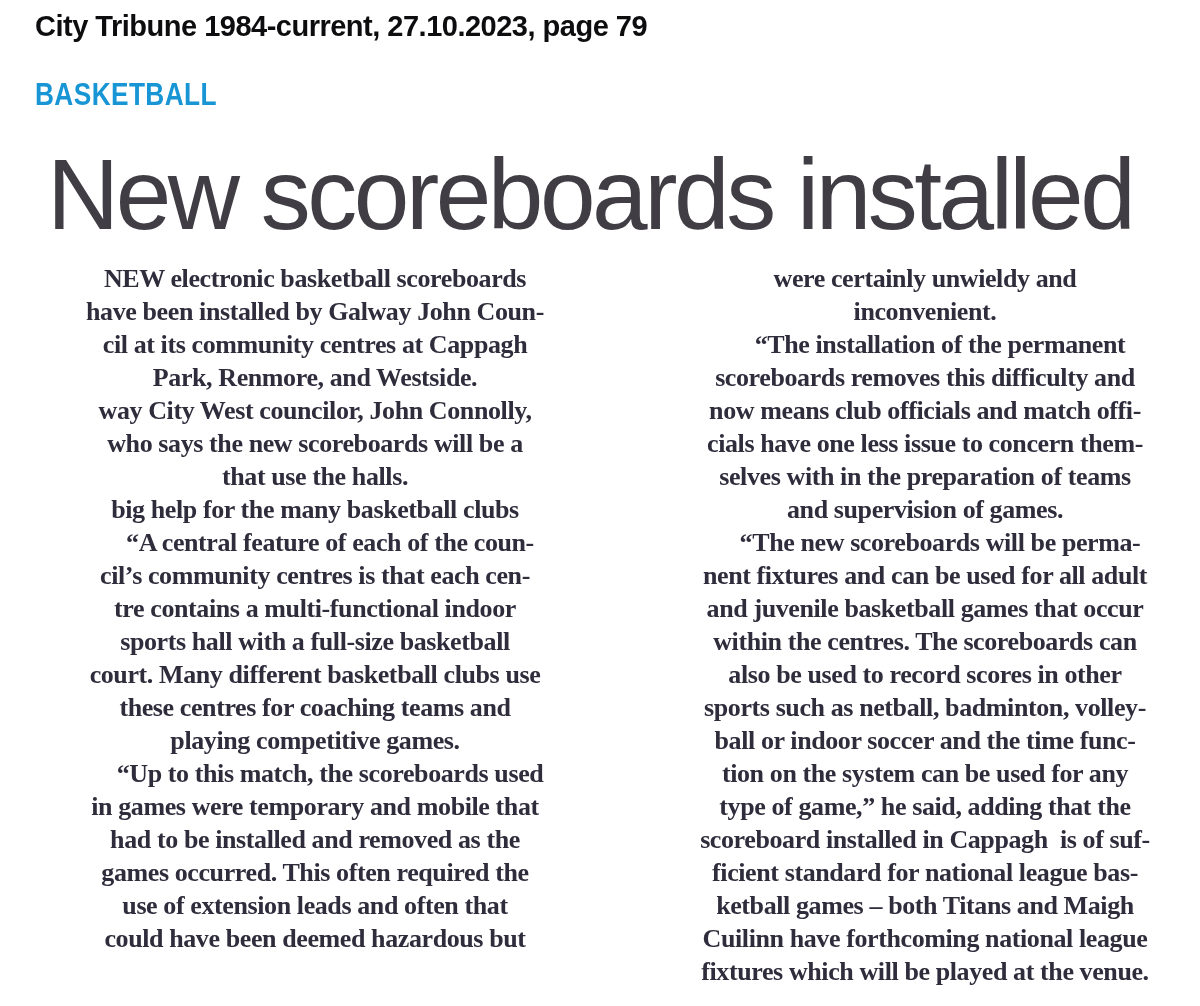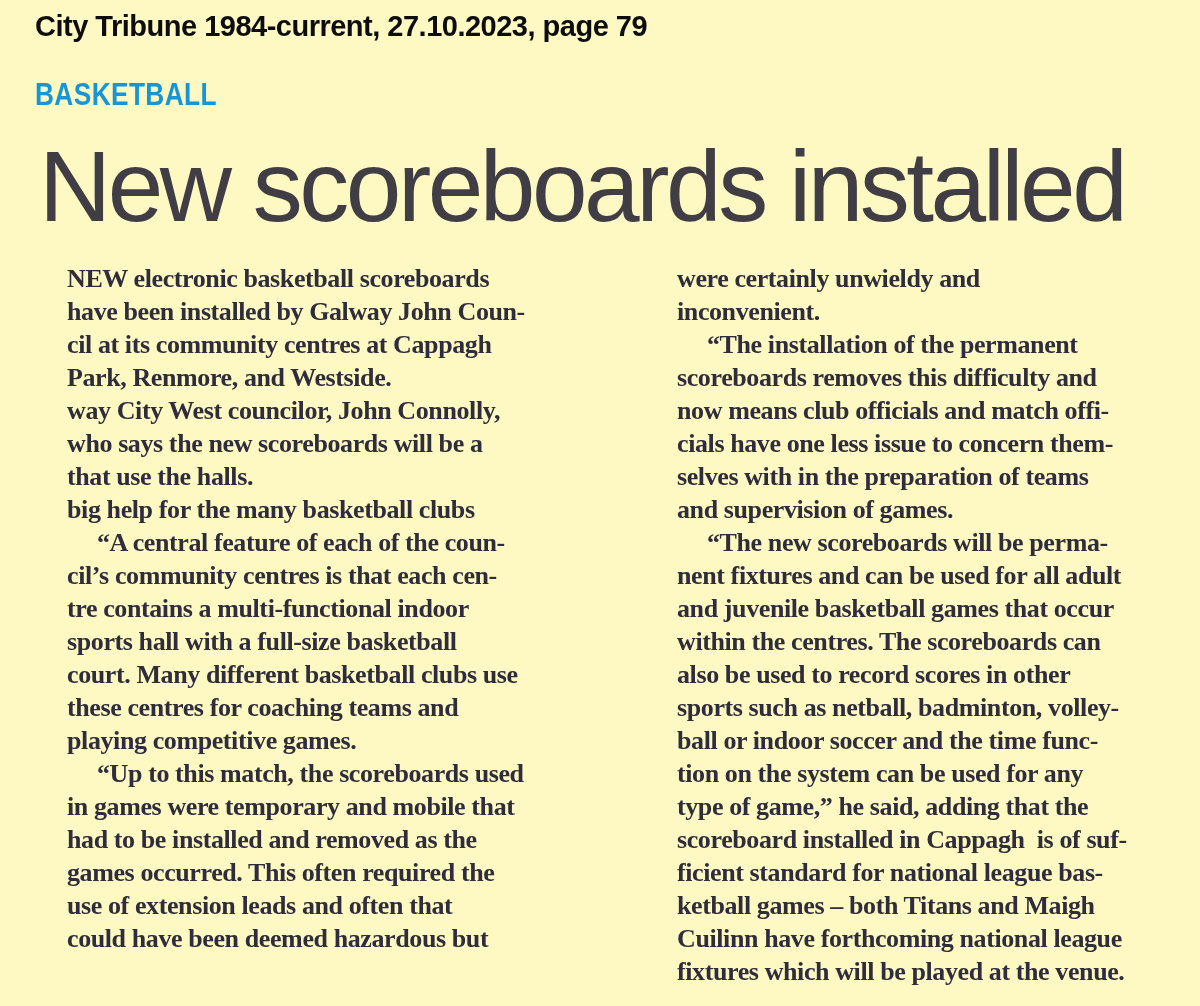--- a/index.html
+++ b/index.html
@@ -4,22 +4,23 @@
 <style>
   html, body { margin: 0; padding: 0; }
   body {
     width: 1200px; height: 1006px;
     background: #e8e1dc;
     font-family: "Liberation Sans", sans-serif;
   }
   .page {
     position: relative;
     width: 1200px; height: 1006px;
-    background: #fef9c3;
+    background: #ffffff;
     overflow: hidden;
+    text-align: center;
   }
   .source-line {
     position: absolute;
     left: 35px; top: 10px;
     font-size: 29px;
     font-weight: 700;
     color: #0d0c0e;
     letter-spacing: -0.5px;
     white-space: pre;
   }
@@ -31,40 +32,39 @@
     font-weight: 700;
     color: #1795d4;
     letter-spacing: 0.5px;
     transform: scaleX(0.82);
     transform-origin: left top;
     white-space: pre;
   }
   .headline {
     position: absolute;
     left: 31px; top: 128px;
-    margin: 8px;
+    margin: 16px;
     font-size: 100px;
     line-height: 100px;
     font-weight: 100;
     font-family: "Liberation Sans", "DejaVu Sans", sans-serif;
     color: #403e44;
     letter-spacing: -3.5px;
     white-space: nowrap;
   }
   .col {
     position: absolute;
     top: 262px;
     width: 560px;
     font-family: "Liberation Serif", serif;
     font-weight: 700;
     font-size: 26px;
     line-height: 33px;
     color: #2f2d3c;
     letter-spacing: -0.4px;
-    margin-left: 32px;
   }
   .col-left  { left: 35px; }
   .col-right { left: 645px; }
   .line { white-space: pre; }
   .line.indent { text-indent: 30px; }
 </style>
 </head>
 <body>
 
 <div class="page">

